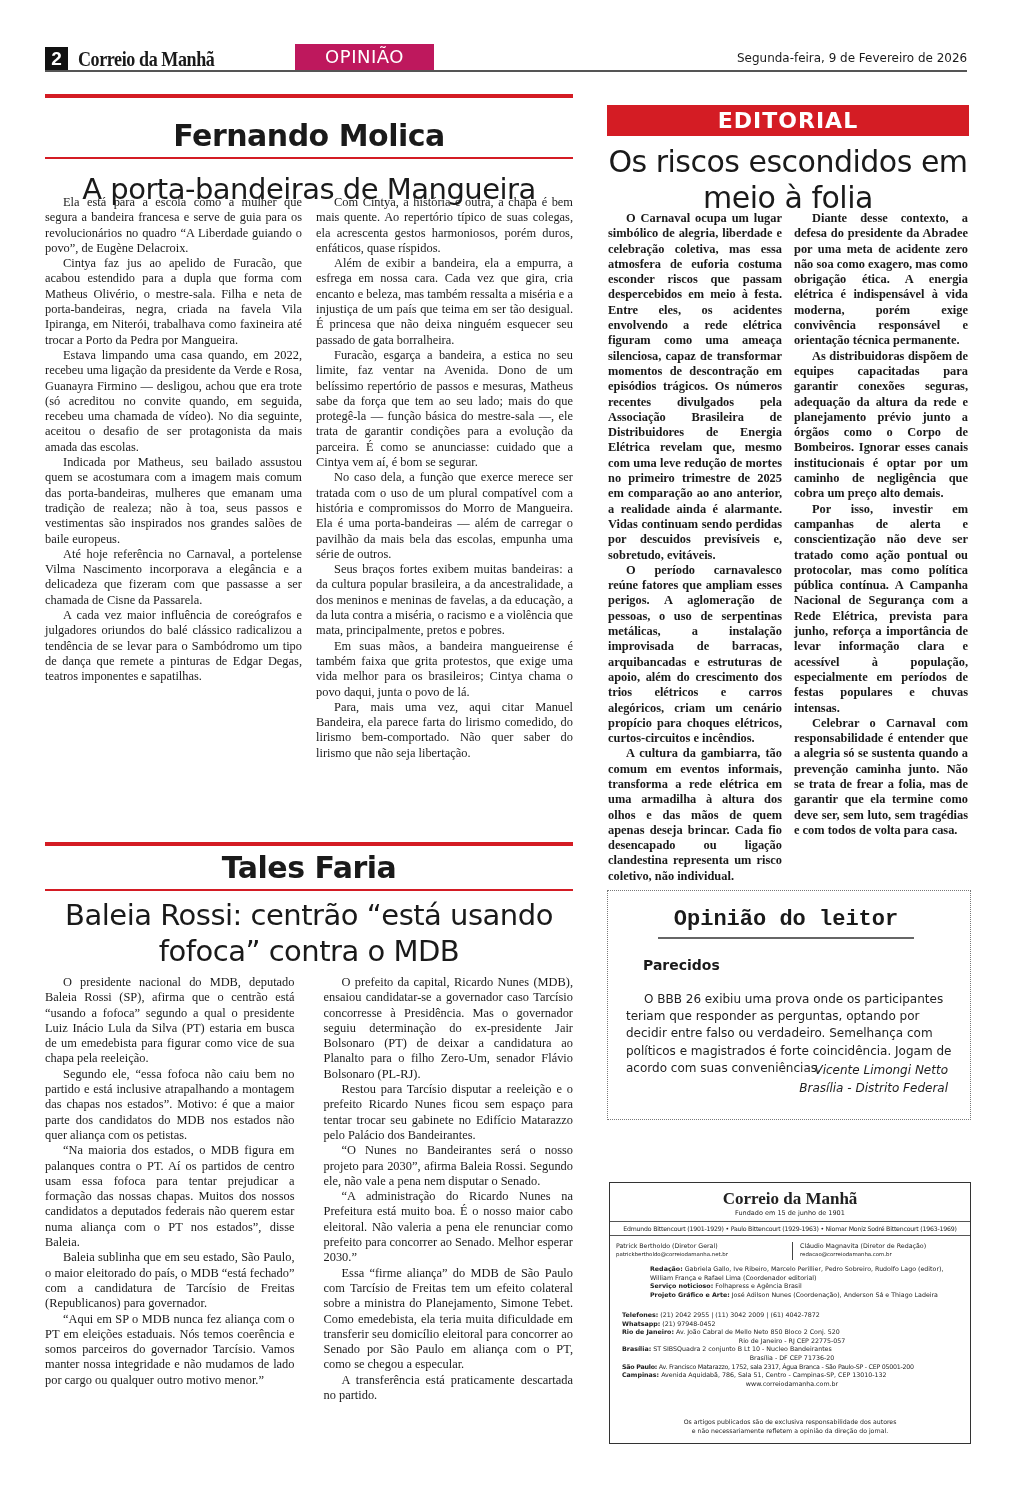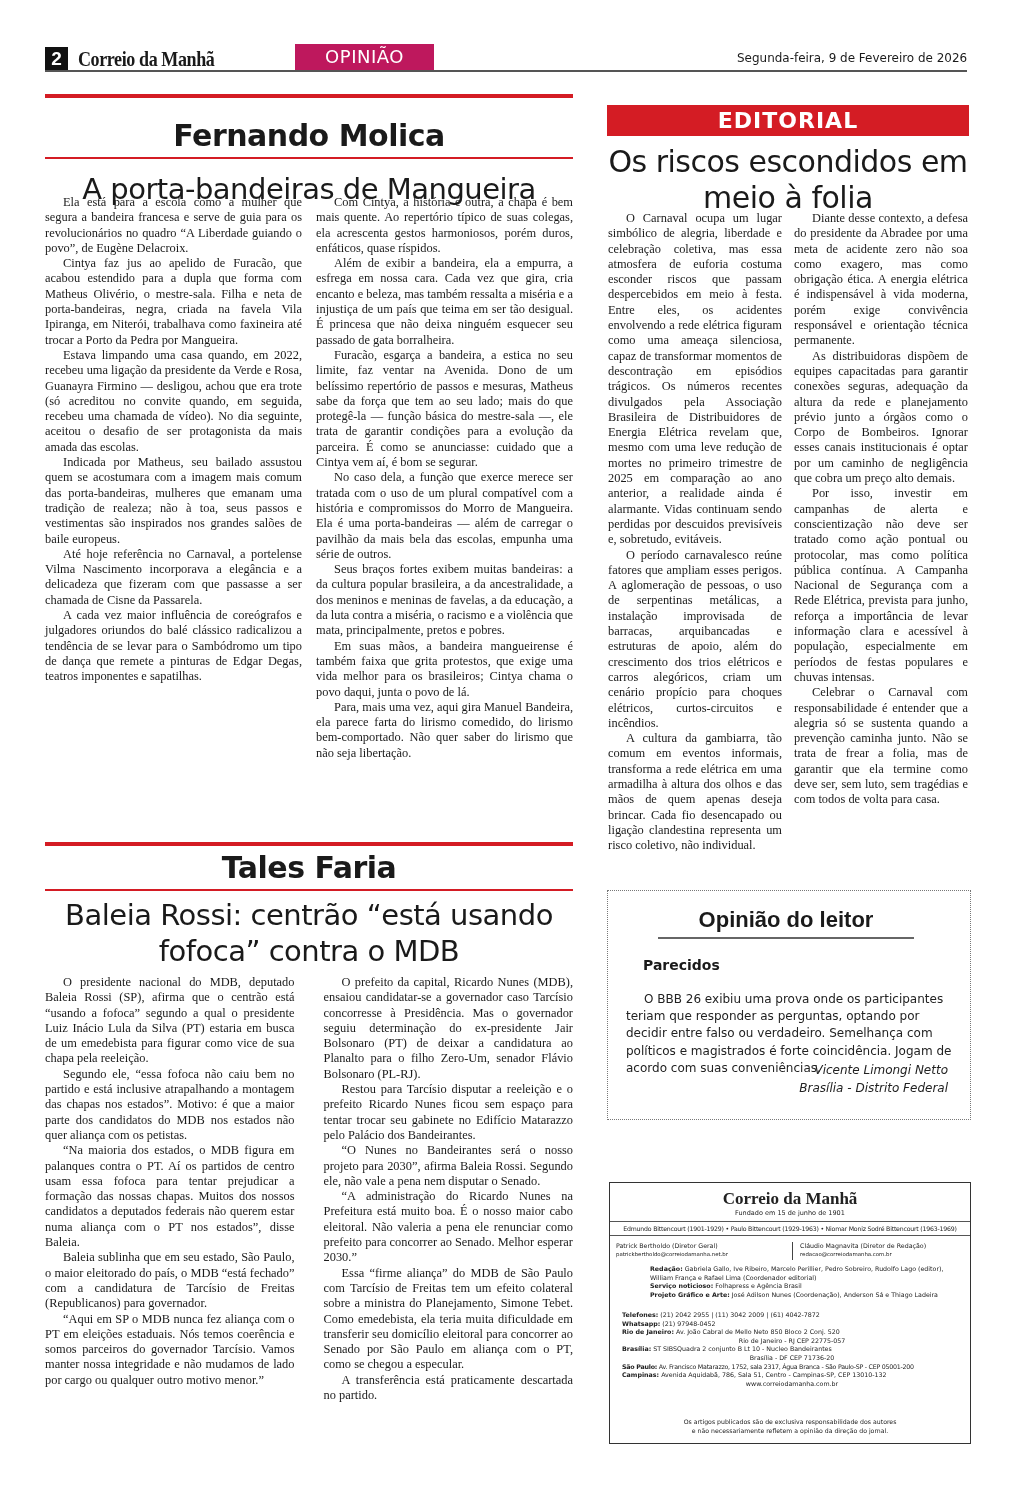--- a/index.html
+++ b/index.html
@@ -24,21 +24,21 @@
   .text-cols { position: absolute; display: flex; justify-content: space-between; }
   .tcol { font-family: "Liberation Serif", serif; font-size: 12.4px; line-height: 15.3px; text-align: justify; hyphens: auto; }
   .tcol p { text-indent: 18px; }
 
   
   .editorial-badge { position: absolute; left: 607px; top: 93px; width: 362px; height: 31px; background: #d41c24; color: #fff; font-family: "DejaVu Sans", sans-serif; font-weight: bold; font-size: 22px; text-align: center; line-height: 31px; letter-spacing: 1px; margin-top: 12px; }
   .ed-headline { position: absolute; left: 600px; top: 144px; width: 376px; font-family: "DejaVu Sans", sans-serif; font-size: 30px; line-height: 36px; text-align: center; letter-spacing: -0.5px; }
 
   
   .reader-box { position: absolute; left: 607px; top: 890px; width: 364px; height: 230px; border: 1px dotted #777; }
-  .reader-title { position: absolute; left: 50px; top: 12px; width: 256px; text-align: center; font-family: Liberation Sans, sans-serif; font-weight: bold; font-size: 22px; line-height: 34px; border-bottom: 2px solid #666; }
+  .reader-title { position: absolute; left: 50px; top: 12px; width: 256px; text-align: center; font-family: Liberation Mono, monospace; font-weight: bold; font-size: 22px; line-height: 34px; border-bottom: 2px solid #666; }
   .reader-sub { position: absolute; left: 35px; top: 66px; font-family: "DejaVu Sans", sans-serif; font-weight: bold; font-size: 14px; }
   .reader-text { position: absolute; left: 18px; top: 100px; width: 330px; font-family: "DejaVu Sans", sans-serif; font-size: 12px; line-height: 17.2px; color: #222; text-indent: 18px; }
   .reader-sign { position: absolute; right: 22px; top: 170px; text-align: right; font-family: "DejaVu Sans", sans-serif; font-style: italic; font-size: 12px; line-height: 18px; color: #222; }
 
   
   .exp-box { position: absolute; left: 609px; top: 1182px; width: 362px; height: 262px; border: 1.5px solid #333; font-family: "DejaVu Sans", sans-serif; color: #222; }
   .exp-name { position: absolute; left: 0; top: 6px; width: 100%; text-align: center; font-family: "Liberation Serif", serif; font-weight: bold; font-size: 17px; }
   .exp-founded { position: absolute; left: 0; top: 26px; width: 100%; text-align: center; font-size: 6.5px; }
   .exp-founders { position: absolute; left: 0; top: 38px; width: 100%; text-align: center; font-size: 6.2px; border-top: 1px solid #555; border-bottom: 1px solid #555; padding: 3px 0; white-space: nowrap; letter-spacing: -0.2px; }
   .exp-dir { position: absolute; top: 58px; font-size: 6.3px; line-height: 9px; }
@@ -75,21 +75,21 @@
     <p>Até hoje referência no Carnaval, a portelense Vilma Nascimento incorporava a elegância e a delicadeza que fizeram com que passasse a ser chamada de Cisne da Passarela.</p>
     <p>A cada vez maior influência de coreógrafos e julgadores oriundos do balé clássico radicalizou a tendência de se levar para o Sambódromo um tipo de dança que remete a pinturas de Edgar Degas, teatros imponentes e sapatilhas.</p>
   </div>
   <div class="tcol" style="width:257px;">
     <p>Com Cintya, a história é outra, a chapa é bem mais quente. Ao repertório típico de suas colegas, ela acrescenta gestos harmoniosos, porém duros, enfáticos, quase ríspidos.</p>
     <p>Além de exibir a bandeira, ela a empurra, a esfrega em nossa cara. Cada vez que gira, cria encanto e beleza, mas também ressalta a miséria e a injustiça de um país que teima em ser tão desigual. É princesa que não deixa ninguém esquecer seu passado de gata borralheira.</p>
     <p>Furacão, esgarça a bandeira, a estica no seu limite, faz ventar na Avenida. Dono de um belíssimo repertório de passos e mesuras, Matheus sabe da força que tem ao seu lado; mais do que protegê-la — função básica do mestre-sala —, ele trata de garantir condições para a evolução da parceira. É como se anunciasse: cuidado que a Cintya vem aí, é bom se segurar.</p>
     <p>No caso dela, a função que exerce merece ser tratada com o uso de um plural compatível com a história e compromissos do Morro de Mangueira. Ela é uma porta-bandeiras — além de carregar o pavilhão da mais bela das escolas, empunha uma série de outros.</p>
     <p>Seus braços fortes exibem muitas bandeiras: a da cultura popular brasileira, a da ancestralidade, a dos meninos e meninas de favelas, a da educação, a da luta contra a miséria, o racismo e a violência que mata, principalmente, pretos e pobres.</p>
     <p>Em suas mãos, a bandeira mangueirense é também faixa que grita protestos, que exige uma vida melhor para os brasileiros; Cintya chama o povo daqui, junta o povo de lá.</p>
-    <p>Para, mais uma vez, aqui gira Manuel Bandeira, ela parece farta do lirismo comedido, do lirismo bem-comportado. Não quer saber do lirismo que não seja libertação.</p>
+    <p>Para, mais uma vez, aqui citar Manuel Bandeira, ela parece farta do lirismo comedido, do lirismo bem-comportado. Não quer saber do lirismo que não seja libertação.</p>
   </div>
 </article>
 
 <section class="col-head" style="top:842px;">
   <div class="rule-thick"></div>
   <div class="author" style="margin-top:2px;">Tales Faria</div>
   <div class="rule-thin" style="margin-top:1px;"></div>
   <div class="headline" style="margin-top:6px; padding:0 10px;">Baleia Rossi: centrão “está usando fofoca” contra o MDB</div>
 </section>
 
@@ -107,21 +107,21 @@
     <p>“O Nunes no Bandeirantes será o nosso projeto para 2030”, afirma Baleia Rossi. Segundo ele, não vale a pena nem disputar o Senado.</p>
     <p>“A administração do Ricardo Nunes na Prefeitura está muito boa. É o nosso maior cabo eleitoral. Não valeria a pena ele renunciar como prefeito para concorrer ao Senado. Melhor esperar 2030.”</p>
     <p>Essa “firme aliança” do MDB de São Paulo com Tarcísio de Freitas tem um efeito colateral sobre a ministra do Planejamento, Simone Tebet. Como emedebista, ela teria muita dificuldade em transferir seu domicílio eleitoral para concorrer ao Senado por São Paulo em aliança com o PT, como se chegou a especular.</p>
     <p>A transferência está praticamente descartada no partido.</p>
   </div>
 </article>
 
 <div class="editorial-badge">EDITORIAL</div>
 <div class="ed-headline">Os riscos escondidos em meio à folia</div>
 
-<article class="text-cols" style="left:608px; top:211px; width:360px;">
+<article class="text-cols" style="left:608px; top:211px; width:360px;font-weight:bold;">
   <div class="tcol" style="width:174px;">
     <p>O Carnaval ocupa um lugar simbólico de alegria, liberdade e celebração coletiva, mas essa atmosfera de euforia costuma esconder riscos que passam despercebidos em meio à festa. Entre eles, os acidentes envolvendo a rede elétrica figuram como uma ameaça silenciosa, capaz de transformar momentos de descontração em episódios trágicos. Os números recentes divulgados pela Associação Brasileira de Distribuidores de Energia Elétrica revelam que, mesmo com uma leve redução de mortes no primeiro trimestre de 2025 em comparação ao ano anterior, a realidade ainda é alarmante. Vidas continuam sendo perdidas por descuidos previsíveis e, sobretudo, evitáveis.</p>
     <p>O período carnavalesco reúne fatores que ampliam esses perigos. A aglomeração de pessoas, o uso de serpentinas metálicas, a instalação improvisada de barracas, arquibancadas e estruturas de apoio, além do crescimento dos trios elétricos e carros alegóricos, criam um cenário propício para choques elétricos, curtos-circuitos e incêndios.</p>
     <p>A cultura da gambiarra, tão comum em eventos informais, transforma a rede elétrica em uma armadilha à altura dos olhos e das mãos de quem apenas deseja brincar. Cada fio desencapado ou ligação clandestina representa um risco coletivo, não individual.</p>
   </div>
   <div class="tcol" style="width:174px;">
     <p style="text-indent:0;"></p>
     <p>Diante desse contexto, a defesa do presidente da Abradee por uma meta de acidente zero não soa como exagero, mas como obrigação ética. A energia elétrica é indispensável à vida moderna, porém exige convivência responsável e orientação técnica permanente.</p>
     <p>As distribuidoras dispõem de equipes capacitadas para garantir conexões seguras, adequação da altura da rede e planejamento prévio junto a órgãos como o Corpo de Bombeiros. Ignorar esses canais institucionais é optar por um caminho de negligência que cobra um preço alto demais.</p>
     <p>Por isso, investir em campanhas de alerta e conscientização não deve ser tratado como ação pontual ou protocolar, mas como política pública contínua. A Campanha Nacional de Segurança com a Rede Elétrica, prevista para junho, reforça a importância de levar informação clara e acessível à população, especialmente em períodos de festas populares e chuvas intensas.</p>

